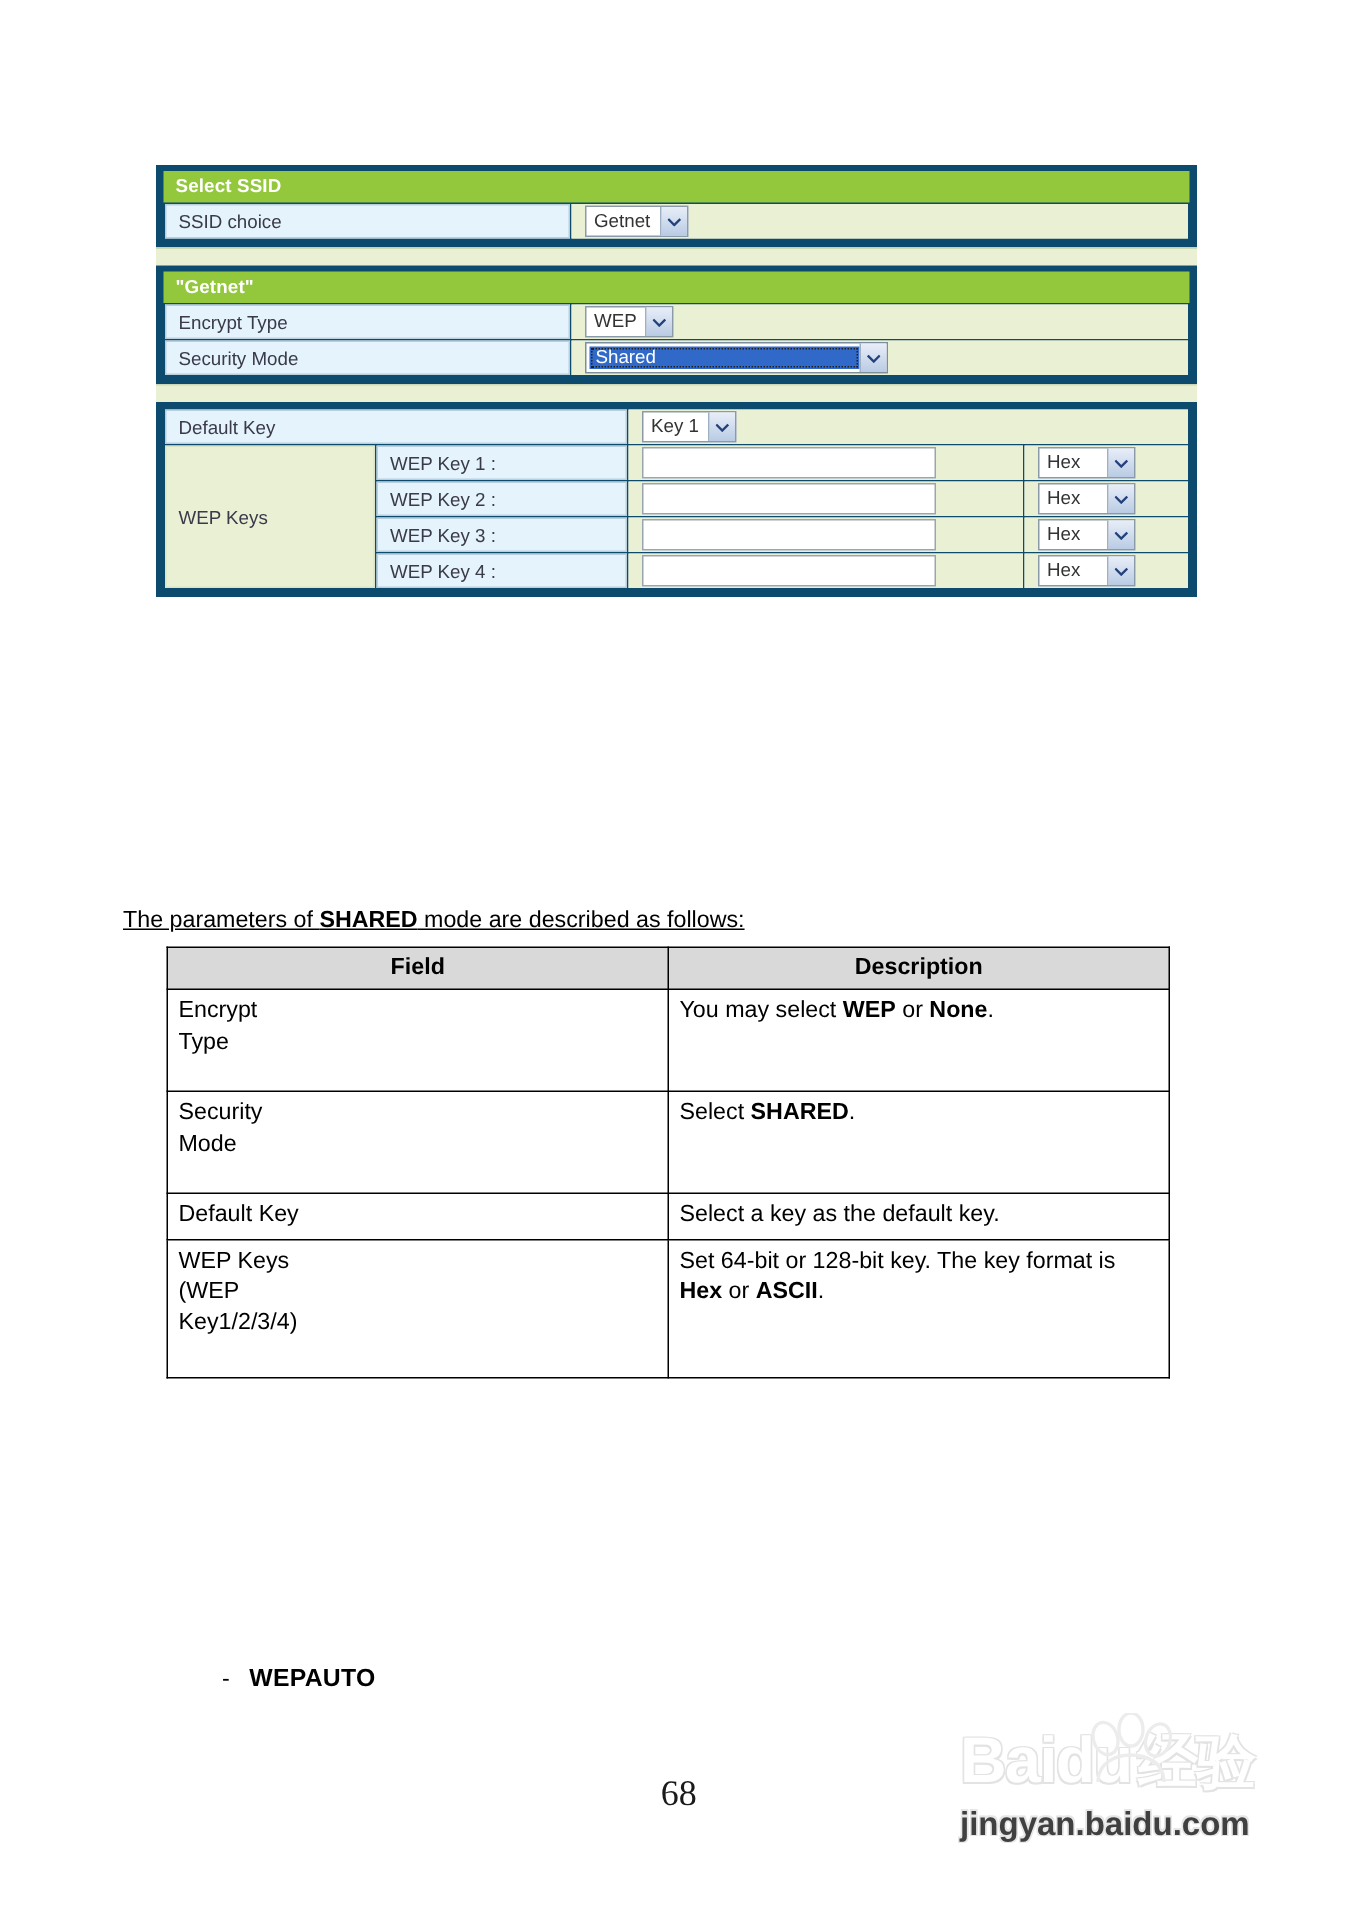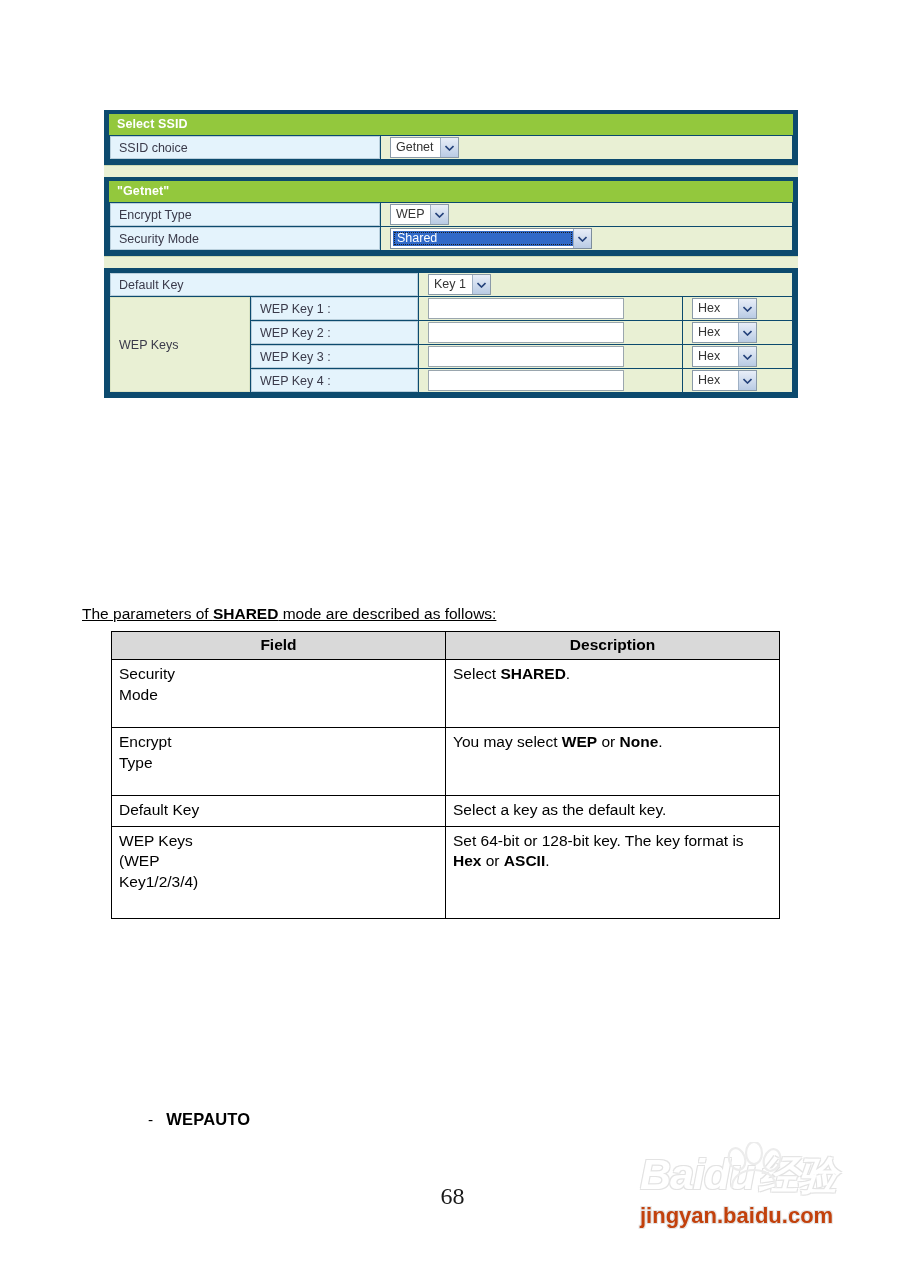--- a/index.html
+++ b/index.html
@@ -212,27 +212,26 @@
   #watermark .wm-main {
     font-size: 43px;
     font-weight: bold;
     letter-spacing: -1px;
     color: #ffffff;
     text-shadow:
       -1px -1px 0 #e3e3e3, 1px -1px 0 #e3e3e3,
       -1px  1px 0 #e3e3e3, 1px  1px 0 #e3e3e3;
     line-height: 52px;
     white-space: nowrap;
-    font-style: italic;
   }
   #watermark .wm-cn { font-size: 40px; margin-left: 4px; }
   #watermark .wm-sub {
     font-size: 22px;
     font-weight: bold;
-    color: #c2410c;
+    color: #404040;
     text-shadow:
       -1px -1px 0 #e6e6e6, 1px -1px 0 #e6e6e6,
       -1px  1px 0 #e6e6e6, 1px  1px 0 #e6e6e6;
     margin-top: 2px;
     white-space: nowrap;
   }
   #watermark .paw {
     position: absolute;
     left: 84px;
     top: -6px;
@@ -414,26 +413,26 @@
 
 <table id="desc-table">
   <thead>
     <tr>
       <th class="field-cell">Field</th>
       <th>Description</th>
     </tr>
   </thead>
   <tbody id="desc-body">
       <tr>
+        <td class="field-cell">Encrypt<br>Type</td>
+        <td style="height: 58px;"><span>You may select </span><b>WEP</b><span> or </span><b>None</b><span>.</span></td>
+      </tr>
+      <tr>
         <td class="field-cell">Security<br>Mode</td>
         <td style="height: 58px;"><span>Select </span><b>SHARED</b><span>.</span></td>
-      </tr>
-      <tr>
-        <td class="field-cell">Encrypt<br>Type</td>
-        <td style="height: 58px;"><span>You may select </span><b>WEP</b><span> or </span><b>None</b><span>.</span></td>
       </tr>
       <tr>
         <td class="field-cell">Default Key</td>
         <td><span>Select a key as the default key.</span></td>
       </tr>
       <tr>
         <td class="field-cell">WEP Keys<br>(WEP<br>Key1/2/3/4)</td>
         <td style="height: 82px;"><span>Set 64-bit or 128-bit key. The key format is </span><b>Hex</b><span> or </span><b>ASCII</b><span>.</span></td>
       </tr>
     </tbody>

